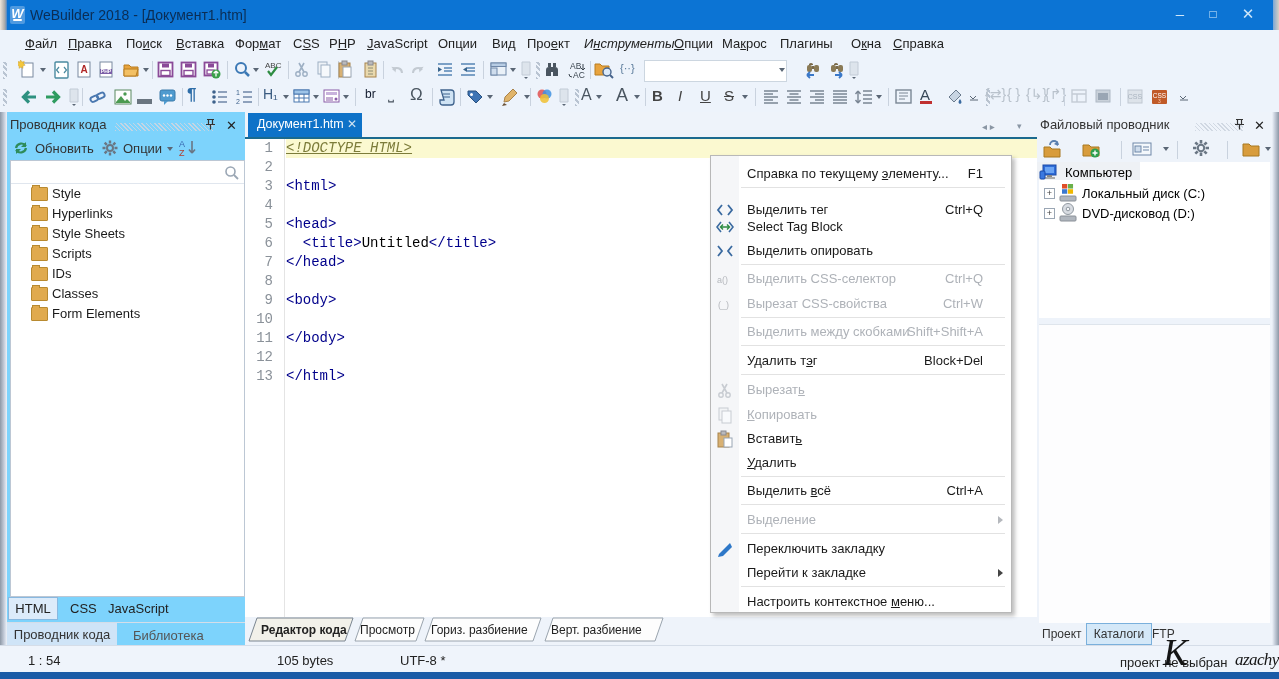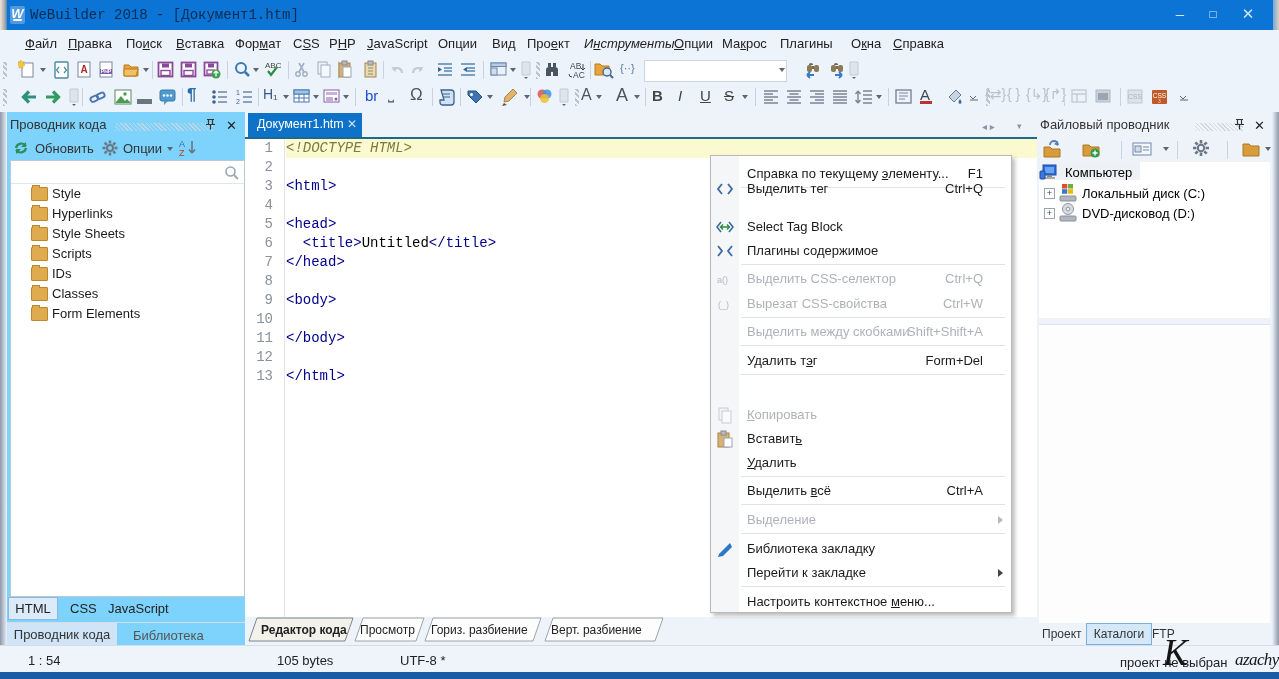--- a/index.html
+++ b/index.html
@@ -2,21 +2,21 @@
 <html><head>
 <meta charset="utf-8">
 <style>
 html,body{margin:0;padding:0;}
 body{width:1279px;height:679px;overflow:hidden;position:relative;
   font-family:"Liberation Sans", sans-serif;background:#eef3fa;}
 .abs{position:absolute;}
 
 #titlebar{left:0;top:0;width:1279px;height:30px;background:#0c74d4;}
 #titlebar .logo{position:absolute;left:10px;top:6px;width:15px;height:18px;background:rgba(255,255,255,0.28);border-radius:2px;color:#fff;font-weight:bold;font-style:italic;font-size:13px;text-align:center;line-height:15px;}
-#titlebar .ttext{position:absolute;left:30px;top:7px;font-size:14px;color:#0b2d54;font-family:Liberation Mono, monospace;}
+#titlebar .ttext{position:absolute;left:30px;top:7px;font-size:14px;color:#0b2d54;}
 .wbtn{position:absolute;top:0;width:34px;height:30px;color:#cfe7fa;text-align:center;line-height:28px;font-size:15px;}
 
 #menubar{left:0;top:30px;width:1279px;height:27px;background:#edf3fb;
   font-size:13px;color:#222;}
 #menubar span{position:absolute;top:6px;}
 
 #tb1{left:0;top:57px;width:1279px;height:27px;background:#edf3fb;}
 #tb2{left:0;top:84px;width:1279px;height:28px;background:#edf3fb;border-bottom:1px solid #d8e0ea;}
 .ico{position:absolute;top:3px;width:20px;height:20px;}
 .vsep{position:absolute;top:4px;width:1px;height:18px;background:#c9d2de;}
@@ -307,21 +307,21 @@
       </svg></span>
  <span class="dd" style="left:313px;"></span>
  <span class="ico" style="left:322px;"><svg width="22" height="20">
         <rect x="2" y="3" width="15" height="12" fill="#fff" stroke="#8a5ca8"></rect>
         <rect x="4" y="5" width="11" height="3" fill="#c8b2dc"></rect>
         <path d="M4 11 h7 M4 13 h7" stroke="#8a5ca8"></path>
         <circle cx="14" cy="12" r="1.5" fill="#8a5ca8"></circle>
       </svg></span>
  <span class="dd" style="left:343px;"></span>
  <div class="vsep" style="left:355px;"></div>
- <span class="ico" style="left:365px;top:3px;color:#1d4ed8;font-size:15px;">br</span>
+ <span class="ico" style="left:365px;top:3px;color:#0f172a;font-size:12px;">br</span>
  <span class="ico" style="left:388px;top:1px;color:#4a5560;font-size:15px;">⎵</span>
  <span class="ico" style="left:410px;top:1px;color:#4a5560;font-size:17px;">Ω</span>
     <div class="vsep" style="left:432px;"></div>
  <span class="ico" style="left:437px;"><svg width="22" height="20">
         <path d="M4 3 h10 q3 0 3 3 v9 q0 3 -3 3 h-8 q-3 0 -3 -3 v-2 h4z" fill="#cfe3f4" stroke="#3e628c" stroke-width="1.3"></path>
         <path d="M6 7 h7 M6 10 h7" stroke="#3e628c"></path>
       </svg></span>
  <div class="vsep" style="left:460px;"></div>
     <span class="ico" style="left:465px;"><svg width="22" height="20">
         <path d="M3 4 h8 l6 6 -6 6 -8 -8z" fill="#3e74b4" stroke="#28507e"></path>
@@ -496,21 +496,21 @@
         <span style="position:absolute;left:99px;top:4px;color:#cfe3f2;font-size:12px;">✕</span>
       </div>
   </div>
   <div style="position:absolute;left:737px;top:9px;font-size:10px;color:#8a96a4;">◂ ▸</div>
     <div style="position:absolute;left:772px;top:9px;font-size:9px;color:#8a96a4;">▾</div>
     <div id="tabline"></div>
   <div id="code">
     <div id="yline"></div>
     <div id="gutter">1<br>2<br>3<br>4<br>5<br>6<br>7<br>8<br>9<br>10<br>11<br>12<br>13</div>
     <div id="gutline"></div>
-    <div id="codetext"><span style="color:#7c7c3a;font-style:italic;">&lt;!DOCTYPE HTML&gt;</span>
+    <div id="codetext"><span style="color:#7c7c3a;font-style:italic;text-decoration:underline;">&lt;!DOCTYPE HTML&gt;</span>
 
 &lt;html&gt;
 
 &lt;head&gt;
   &lt;title&gt;<span style="color:#000;">Untitled</span>&lt;/title&gt;
 &lt;/head&gt;
 
 &lt;body&gt;
 
 &lt;/body&gt;
@@ -609,39 +609,39 @@
   <span style="position:absolute;left:1120px;top:9px;">проект не выбран</span>
 </div>
 <div class="abs" id="bluestrip"></div>
 <div class="abs" id="cmenu">
   <div class="gut"></div>
   <div class="mi" style="top:6px;">
       <span class="lab">Справка по текущему <u>э</u>лементу...</span>
       <span class="sc">F1</span>
     </div>
   <div class="msep" style="top:31px;"></div>
-  <div class="mi" style="top:21px;text-align:right;">
+  <div class="mi" style="top:42px;text-align:right;">
       <svg class="micon" viewBox="0 0 18 18">
         <path d="M6 4 L2 9 l4 5 M12 4 l4 5 -4 5" fill="none" stroke="#3a6aa0" stroke-width="1.8"></path>
       </svg>
       <span class="lab">Выделить тег</span>
       <span class="sc">Ctrl+Q</span>
     </div>
   <div class="mi" style="top:59px;">
       <svg class="micon" viewBox="0 0 18 18">
         <path d="M5 4 L1 9 l4 5 M13 4 l4 5 -4 5" fill="none" stroke="#3a6aa0" stroke-width="1.6"></path>
         <path d="M5 9 h8 M7 6.5 L4.5 9 7 11.5 M11 6.5 L13.5 9 11 11.5" stroke="#2e8c42" stroke-width="1.4" fill="none"></path>
       </svg>
       <span class="lab">Select Tag Block</span>
     </div>
   <div class="mi" style="top:83px;">
       <svg class="micon" viewBox="0 0 18 18">
         <path d="M2 4 l4 5 -4 5 M16 4 l-4 5 4 5" fill="none" stroke="#3a6aa0" stroke-width="1.8"></path>
       </svg>
-      <span class="lab">Плагины содержимое</span>
+      <span class="lab">Выделить опировать</span>
     </div>
   <div class="msep" style="top:108px;"></div>
   <div class="mi dis" style="top:111px;">
       <svg class="micon" viewBox="0 0 18 18">
         <text x="1" y="13" font-size="9" fill="#b5b8bd" font-family="Liberation Sans">a()</text>
       </svg>
       <span class="lab">Выделить CSS-селектор</span>
       <span class="sc">Ctrl+Q</span>
     </div>
   <div class="mi dis" style="top:136px;">
@@ -652,23 +652,31 @@
       <span class="sc">Ctrl+W</span>
     </div>
   <div class="msep" style="top:161px;"></div>
   <div class="mi dis" style="top:164px;">
       <span class="lab">Выделить между скобками</span>
       <span class="sc">Shift+Shift+A</span>
     </div>
   <div class="msep" style="top:189px;"></div>
   <div class="mi" style="top:193px;">
       <span class="lab">Удалить т<u>э</u>г</span>
-      <span class="sc">Form+Del</span>
+      <span class="sc">Block+Del</span>
     </div>
   <div class="msep" style="top:218px;"></div>
+  <div class="mi dis" style="top:222px;">
+      <svg class="micon" viewBox="0 0 18 18">
+        <path d="M6 3 L11 12 M11 3 L6 12" stroke="#c8ccd2" stroke-width="1.6"></path>
+        <circle cx="5" cy="14" r="2.2" fill="none" stroke="#c8ccd2" stroke-width="1.4"></circle>
+        <circle cx="12" cy="14" r="2.2" fill="none" stroke="#c8ccd2" stroke-width="1.4"></circle>
+      </svg>
+      <span class="lab">Вырезат<u>ь</u></span>
+    </div>
   <div class="mi dis" style="top:247px;">
       <svg class="micon" viewBox="0 0 18 18">
         <rect x="3" y="2" width="9" height="12" fill="#f2f4f6" stroke="#c8ccd2"></rect>
         <rect x="6" y="5" width="9" height="12" fill="#f8fafc" stroke="#c8ccd2"></rect>
       </svg>
       <span class="lab"><u>К</u>опировать</span>
     </div>
   <div class="mi" style="top:271px;">
       <svg class="micon" viewBox="0 0 18 18">
         <rect x="2" y="3" width="11" height="14" fill="#d8b173" stroke="#a8834c"></rect>
@@ -688,21 +696,21 @@
   <div class="msep" style="top:348px;"></div>
   <div class="mi dis" style="top:352px;">
       <span class="lab">Выделение</span>
       <span class="sub"></span>
     </div>
   <div class="msep" style="top:377px;"></div>
   <div class="mi" style="top:381px;">
       <svg class="micon" viewBox="0 0 18 18">
         <path d="M3 14 L14 3 l2 4 -9 9 -5 1z" fill="#2e78c8"></path>
       </svg>
-      <span class="lab">Библиотека закладку</span>
+      <span class="lab">Переключить закладку</span>
     </div>
   <div class="mi" style="top:405px;">
       <span class="lab">Перейти к закладке</span>
       <span class="sub"></span>
     </div>
   <div class="msep" style="top:430px;"></div>
   <div class="mi" style="top:434px;">
       <span class="lab">Настроить контекстное <u>м</u>еню...</span>
     </div>
 </div>

